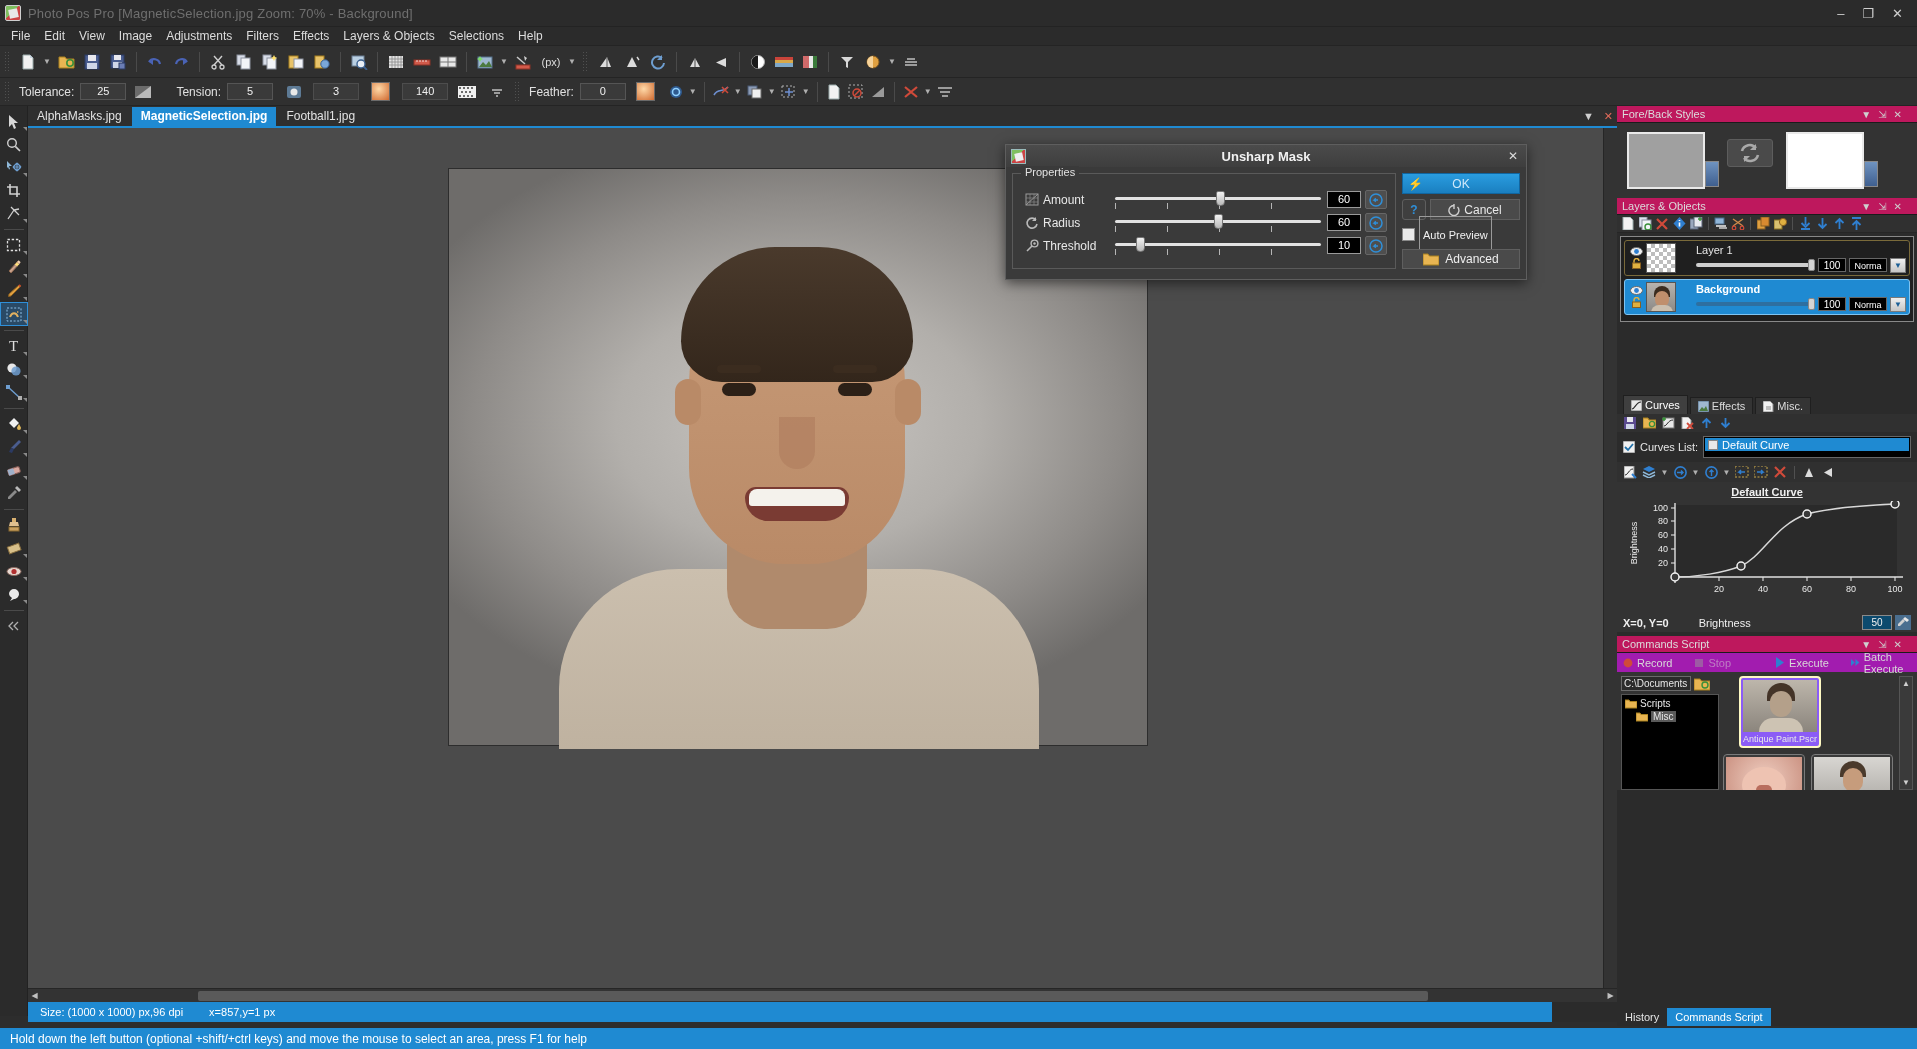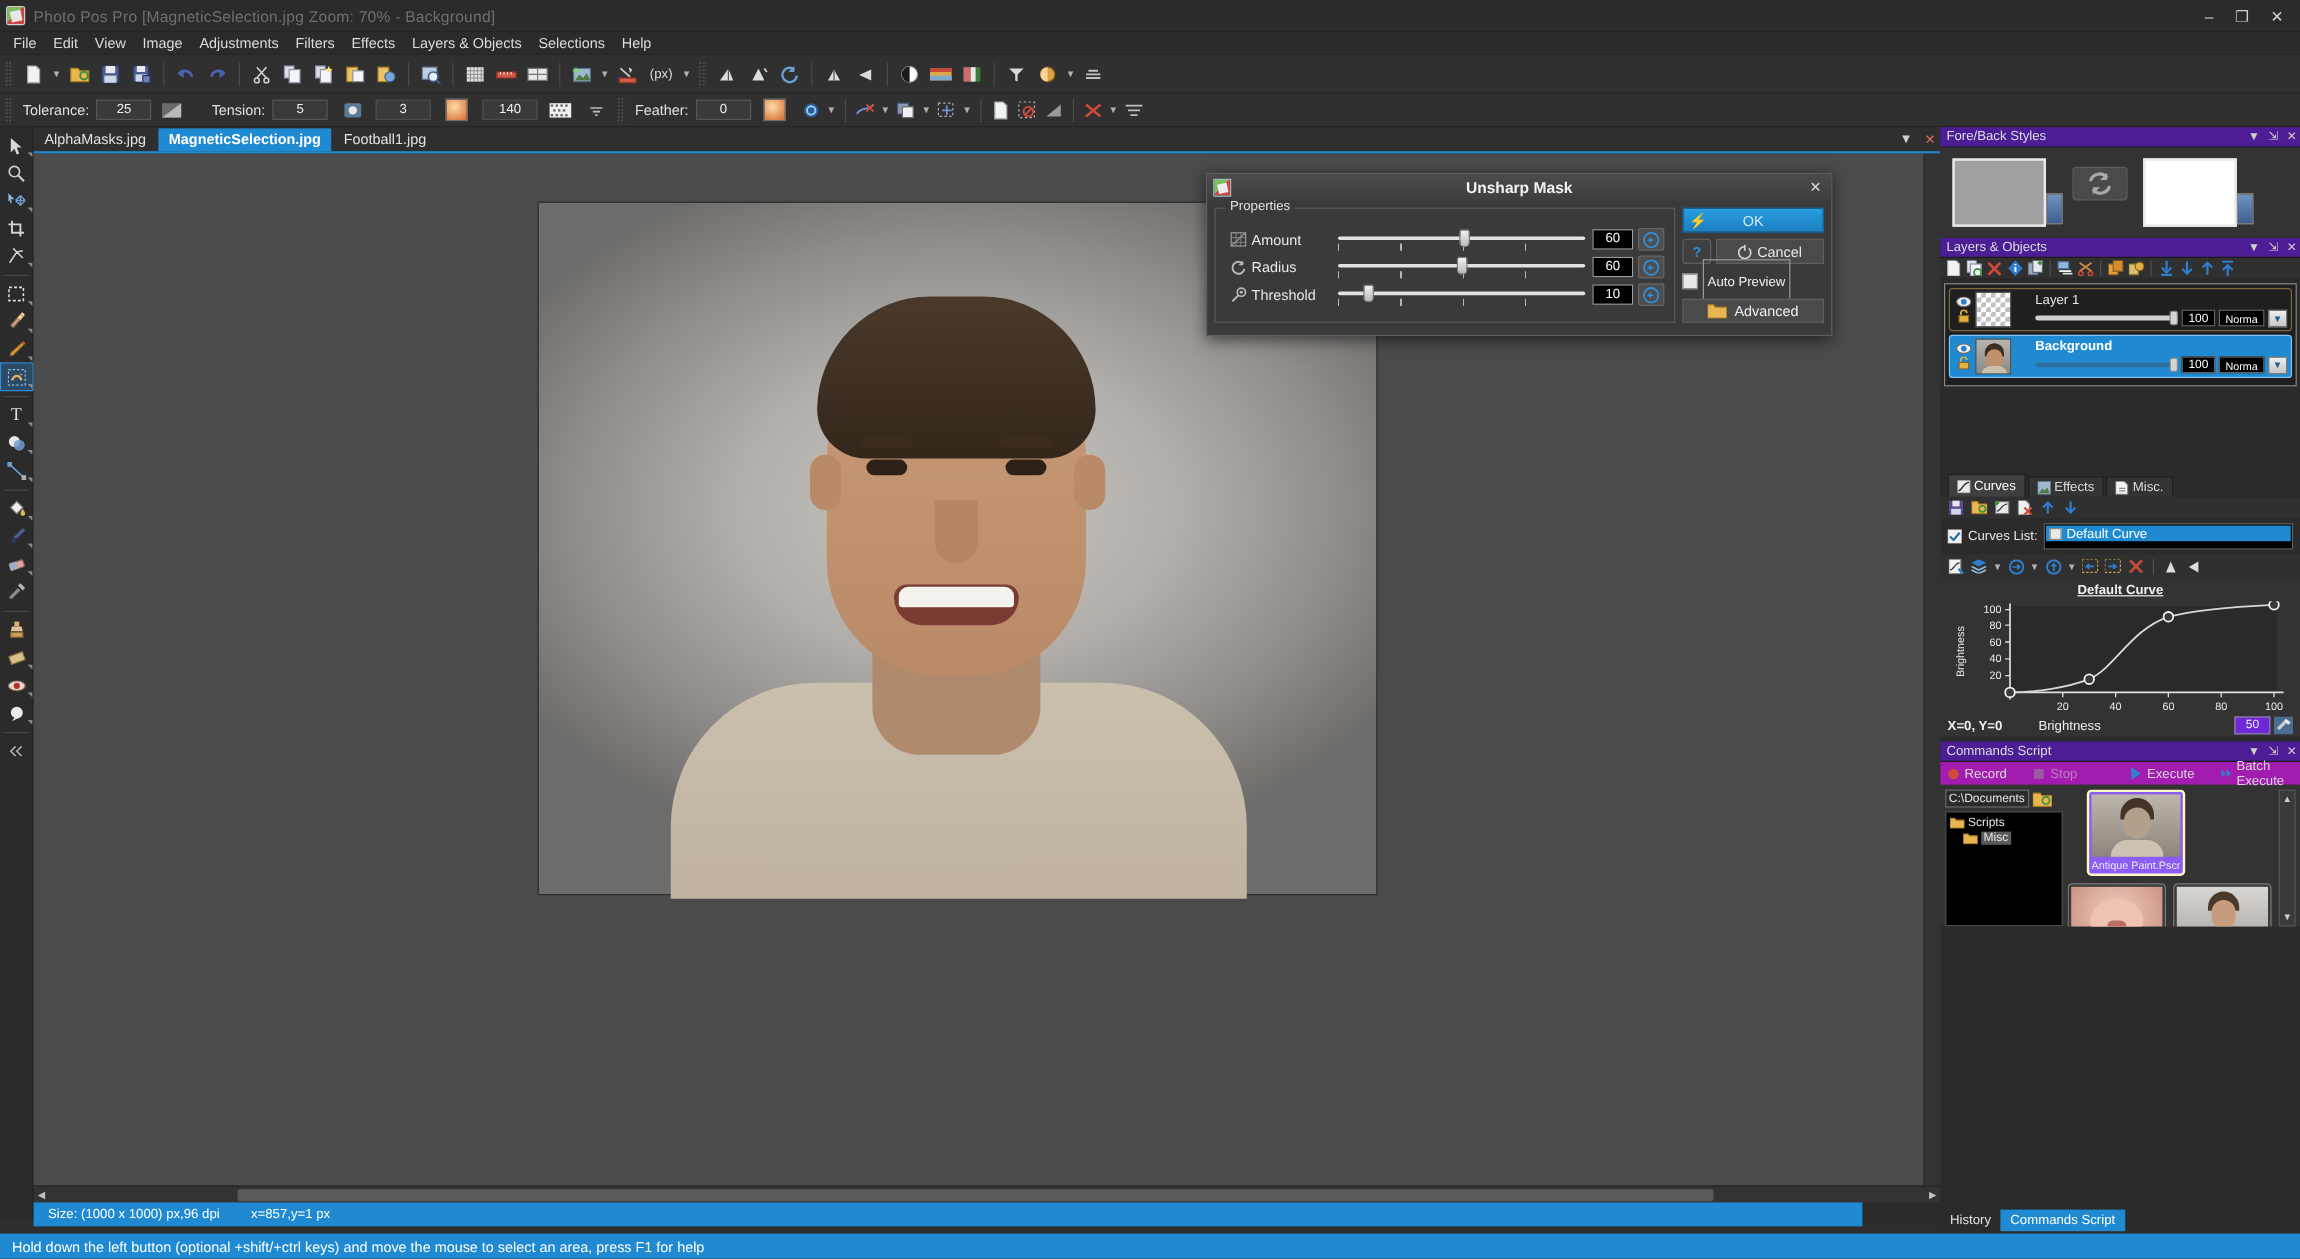--- a/index.html
+++ b/index.html
@@ -140,22 +140,22 @@
   
   .statusbar {
     position:absolute; left:0; top:1028px; width:1917px; height:21px;
     background:#1f8ad2; color:#ffffff; display:flex; align-items:center;
     padding-left:10px; font-size:12px;
   }
 
   
   .rightdock { position:absolute; left:1617px; top:106px; width:300px; height:916px; background:#2b2b2b; }
   .panel-header {
-    height:17px; background:#4c1d95; display:flex; align-items:center;
-    padding:0 0 0 5px; font-size:11px; color:#dcdcdc; border-bottom:1px solid #1b1b1b;
+    height:17px; background:#be185d; display:flex; align-items:center;
+    padding:0 12px 0 5px; font-size:11px; color:#dcdcdc; border-bottom:1px solid #1b1b1b;
   }
   .panel-header .ph-tools { margin-left:auto; display:flex; align-items:center; gap:7px; padding-right:3px; color:#cfcfcf; font-size:10px;}
   .panel-body { background:#333333; }
 
   
   .fbstyles { height:75px; position:relative; background:#333; }
   .sw-big { position:absolute; width:78px; height:57px; border:2px solid #e9e9e9; }
   .sw-mini { position:absolute; width:14px; height:26px; }
   .swap-btn { position:absolute; left:110px; top:16px; width:46px; height:28px; background:#4a4a4a; border:1px solid #5d5d5d; border-radius:3px; display:flex;align-items:center;justify-content:center;color:#a9a9a9;font-size:17px;}
 
@@ -192,21 +192,21 @@
   
   .curve-toolbar{height:18px;background:#303030;display:flex;align-items:center;gap:3px;padding:0 5px;}
   .curves-list-row{display:flex;align-items:center;gap:5px;padding:4px 6px;}
   .curves-listbox{flex:1;height:22px;background:#000;border:1px solid #666;padding:1px;}
   .curves-item{background:#1f8ad2;color:#fff;font-size:11px;padding:0 3px;display:flex;align-items:center;gap:4px;height:13px;}
   .curves-item .sq{width:10px;height:10px;background:#e9e9e9;border:1px solid #888;}
 
   .graphbox{background:#333;padding:4px 6px 2px 6px;}
   .graph-title{text-align:center;font-size:11px;color:#f0f0f0;font-weight:bold;text-decoration:underline;margin-bottom:3px;}
   .graph-wrap{position:relative;height:94px;}
-  .graph-footer{display:flex;align-items:center;font-size:11px;color:#f0f0f0;margin-top:2px;}
+  .graph-footer{display:flex;align-items:center;font-size:11px;color:#f0f0f0;margin-top:20px;}
 
   
   .cs-toolbar{height:19px;background:#a21caf;display:flex;align-items:center;gap:22px;padding:0 6px;font-size:11px;}
   .cs-body{display:flex;height:118px;background:#333;padding:4px 4px 0 4px;gap:4px;}
   .cs-left{width:98px;}
   .cs-path{display:flex;align-items:center;gap:3px;}
   .cs-pathbox{width:70px;height:15px;background:#2b2b2b;border:1px solid #6a6a6a;color:#e6e6e6;font-size:10px;line-height:13px;padding-left:2px;overflow:hidden;white-space:nowrap;}
   .cs-tree{margin-top:3px;height:96px;background:#000;border:1px solid #555;padding:3px;font-size:10px;color:#e6e6e6;}
   .cs-gallery{flex:1;display:flex;gap:6px;flex-wrap:wrap;overflow:hidden;}
   .cs-thumb{width:82px;height:72px;border:1px solid #7a7a7a;border-radius:4px;background:#3a3a3a;padding:2px;position:relative;overflow:hidden;}
@@ -1141,21 +1141,21 @@
           <circle cx="52" cy="76" r="4" fill="#3a3a3a" stroke="#f2f2f2" stroke-width="1.5"></circle>
           <circle cx="118" cy="65" r="4" fill="#3a3a3a" stroke="#f2f2f2" stroke-width="1.5"></circle>
           <circle cx="184" cy="13" r="4" fill="#3a3a3a" stroke="#f2f2f2" stroke-width="1.5"></circle>
           <circle cx="272" cy="3" r="4" fill="#3a3a3a" stroke="#f2f2f2" stroke-width="1.5"></circle>
         </svg>
       </div>
       <div class="graph-footer">
         <span style="font-weight:bold;">X=0, Y=0</span>
         <span style="margin-left:30px;">Brightness</span>
         <span style="margin-left:auto;display:flex;align-items:center;gap:3px;">
-          <span style="width:30px;height:15px;background:#6d28d9;border:1px solid #8a8a8a;color:#f0f0f0;font-size:10px;text-align:center;line-height:13px;">50</span>
+          <span style="width:30px;height:15px;background:#0c4a6e;border:1px solid #8a8a8a;color:#f0f0f0;font-size:10px;text-align:center;line-height:13px;">50</span>
           <span>
             <svg width="16" height="15" viewBox="0 0 16 15">
                 <rect x="0" y="0" width="16" height="15" fill="#4a6e8f"></rect>
                 <path d="M10 2l4 3-2 2-4-3z" fill="#e8e8e8"></path>
                 <path d="M8 4l2 2-5 5H3v-2z" fill="#cfcfcf"></path>
               </svg>
           </span>
         </span>
       </div>
     </div>

